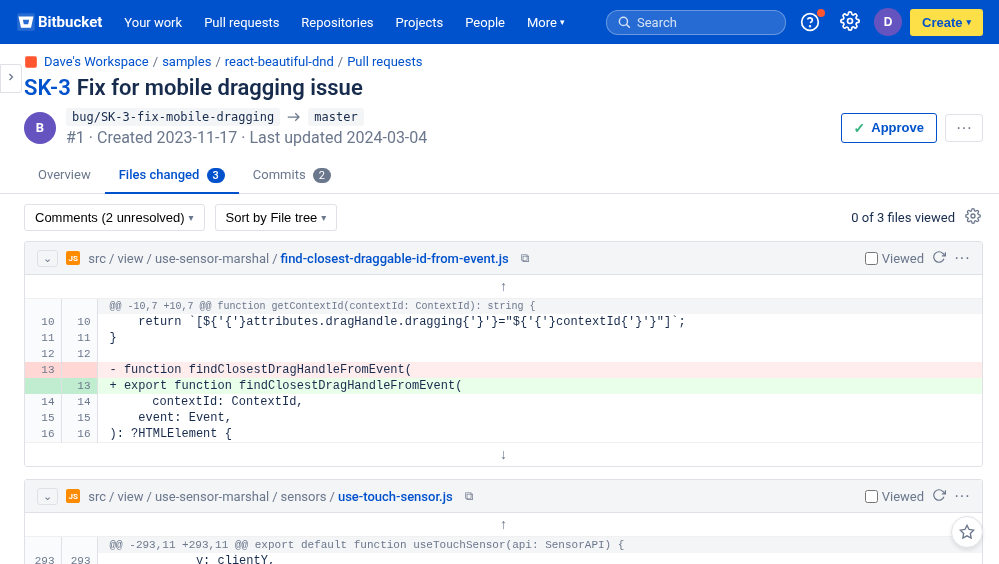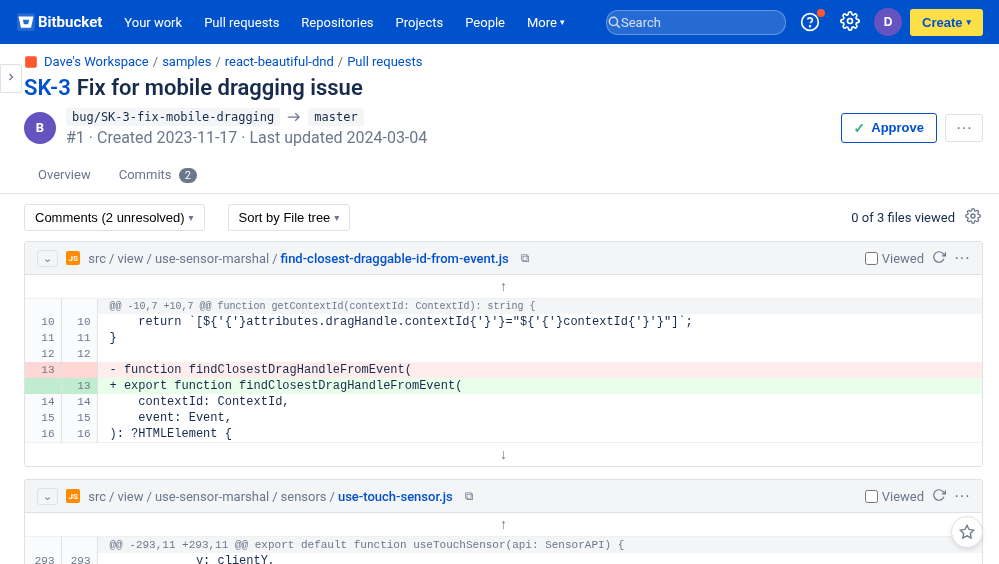--- a/index.html
+++ b/index.html
@@ -25,21 +25,21 @@
     <a href="#" style="color:#fff;text-decoration:none;padding:6px 10px;border-radius:3px;font-size:13px;"><span>Repositories</span></a>
     <a href="#" style="color:#fff;text-decoration:none;padding:6px 10px;border-radius:3px;font-size:13px;"><span>Projects</span></a>
     <a href="#" style="color:#fff;text-decoration:none;padding:6px 10px;border-radius:3px;font-size:13px;"><span>People</span></a>
     <a href="#" style="color:#fff;text-decoration:none;padding:6px 10px;border-radius:3px;font-size:13px;display:flex;align-items:center;gap:3px;">
         <span>More</span>
         <span style="font-size:9px;">▾</span>
       </a>
   </div>
 
   <div style="margin-left:auto;display:flex;align-items:center;gap:8px;">
-    <div style="display:flex;align-items:center;background:rgba(255,255,255,0.15);border:1px solid rgba(255,255,255,0.3);border-radius:12px;padding:4px 0;min-width:180px;cursor:pointer;">
+    <div style="display:flex;align-items:center;background:rgba(255,255,255,0.15);border:1px solid rgba(255,255,255,0.3);border-radius:12px;padding:4px 10px;gap:6px;min-width:180px;cursor:pointer;">
       <svg width="14" height="14" viewBox="0 0 24 24" fill="none" stroke="rgba(255,255,255,0.8)" stroke-width="2.5">
           <circle cx="11" cy="11" r="7"></circle>
           <line x1="16.5" y1="16.5" x2="22" y2="22"></line>
         </svg>
       <span style="color:rgba(255,255,255,0.8);font-size:13px;">Search</span>
     </div>
     <button style="background:none;border:none;cursor:pointer;color:#fff;padding:4px 6px;border-radius:3px;display:flex;align-items:center;position:relative;">
       <svg width="20" height="20" viewBox="0 0 24 24" fill="none" stroke="white" stroke-width="2">
           <circle cx="12" cy="12" r="10"></circle>
           <path d="M9 9a3 3 0 0 1 5.83 1c0 2-3 3-3 3"></path>
@@ -117,27 +117,31 @@
           </button>
           <button style="background:none;border:1px solid #dfe1e6;border-radius:3px;padding:5px 10px;cursor:pointer;color:#6b778c;font-size:16px;line-height:1;">···</button>
         </div>
       </div>
     </div>
 
     <div style="border-bottom:1px solid #dfe1e6;padding:0 16px 0 24px;display:flex;">
       <a href="#" style="padding:10px 14px;font-size:13px;cursor:pointer;color:#6b778c;text-decoration:none;border-bottom:2px solid transparent;margin-bottom:-1px;display:inline-block;">
         <span>Overview</span>
       </a>
+      <a href="#" style="padding:10px 14px;font-size:13px;cursor:pointer;color:#0052cc;text-decoration:none;border-bottom:2px solid #0052cc;margin-bottom:-1px;display:inline-block;font-weight:500;">
+        <span>Files changed</span>
+        <span style="background:#0052cc;color:#fff;border-radius:10px;padding:1px 6px;font-size:11px;margin-left:4px;">3</span>
+      </a>
       <a href="#" style="padding:10px 14px;font-size:13px;cursor:pointer;color:#6b778c;text-decoration:none;border-bottom:2px solid transparent;margin-bottom:-1px;display:inline-block;">
         <span>Commits</span>
         <span style="background:#6b778c;color:#fff;border-radius:10px;padding:1px 6px;font-size:11px;margin-left:4px;">2</span>
       </a>
     </div>
 
-    <div style="display:flex;align-items:center;padding:10px 16px 10px 24px;gap:23px;background:#fff;">
+    <div style="display:flex;align-items:center;padding:10px 16px 10px 24px;gap:10px;background:#fff;">
       <button style="background:#fff;border:1px solid #dfe1e6;border-radius:3px;padding:5px 10px;font-size:13px;cursor:pointer;display:flex;align-items:center;gap:4px;">
         <span>Comments (2 unresolved)</span>
         <span style="font-size:10px;color:#6b778c;">▾</span>
       </button>
       <button style="background:#fff;border:1px solid #dfe1e6;border-radius:3px;padding:5px 10px;font-size:13px;cursor:pointer;display:flex;align-items:center;gap:4px;">
         <span>Sort by File tree</span>
         <span style="font-size:10px;color:#6b778c;">▾</span>
       </button>
       <div style="margin-left:auto;display:flex;align-items:center;gap:8px;font-size:13px;color:#172b4d;">
         <span>0 of 3 files viewed</span>
@@ -192,21 +196,21 @@
 
             <tr class="diff-hunk" style="background:#f4f5f7;">
               <td style="color:#6b778c;font-size:11px;padding:2px 8px;width:36px;border-right:1px solid #dfe1e6;background:#fafbfc;"></td>
               <td style="color:#6b778c;font-size:11px;padding:2px 8px;width:36px;border-right:1px solid #dfe1e6;background:#fafbfc;"></td>
               <td style="color:#6b778c;font-size:10px;padding:2px 12px;">@@ -10,7 +10,7 @@ function getContextId(contextId: ContextId): string {</td>
             </tr>
 
             <tr>
               <td style="color:#6b778c;text-align:right;width:36px;user-select:none;background:#fafbfc;font-size:11px;padding:1px 6px;border-right:1px solid #dfe1e6;">10</td>
               <td style="color:#6b778c;text-align:right;width:36px;user-select:none;background:#fafbfc;font-size:11px;padding:1px 6px;border-right:1px solid #dfe1e6;">10</td>
-              <td style="color:#172b4d;padding:1px 12px;white-space:pre;">    return `[${'{'}attributes.dragHandle.contextId{'}'}="${'{'}contextId{'}'}"]`;</td>
+              <td style="color:#172b4d;padding:1px 12px;white-space:pre;">    return `[${'{'}attributes.dragHandle.dragging{'}'}="${'{'}contextId{'}'}"]`;</td>
             </tr>
 
             <tr>
               <td style="color:#6b778c;text-align:right;width:36px;user-select:none;background:#fafbfc;font-size:11px;padding:1px 6px;border-right:1px solid #dfe1e6;">11</td>
               <td style="color:#6b778c;text-align:right;width:36px;user-select:none;background:#fafbfc;font-size:11px;padding:1px 6px;border-right:1px solid #dfe1e6;">11</td>
               <td style="color:#172b4d;padding:1px 12px;white-space:pre;">}</td>
             </tr>
 
             <tr>
               <td style="color:#6b778c;text-align:right;width:36px;user-select:none;background:#fafbfc;font-size:11px;padding:1px 6px;border-right:1px solid #dfe1e6;">12</td>
@@ -222,21 +226,21 @@
 
             <tr style="background:#eaffea;">
               <td style="color:#6b778c;text-align:right;width:36px;user-select:none;background:#c0edd0;font-size:11px;padding:1px 6px;border-right:1px solid #dfe1e6;"></td>
               <td style="color:#6b778c;text-align:right;width:36px;user-select:none;background:#c0edd0;font-size:11px;padding:1px 6px;border-right:1px solid #dfe1e6;">13</td>
               <td style="color:#172b4d;padding:1px 12px;white-space:pre;background:#eaffea;">+ export function findClosestDragHandleFromEvent(</td>
             </tr>
 
             <tr>
               <td style="color:#6b778c;text-align:right;width:36px;user-select:none;background:#fafbfc;font-size:11px;padding:1px 6px;border-right:1px solid #dfe1e6;">14</td>
               <td style="color:#6b778c;text-align:right;width:36px;user-select:none;background:#fafbfc;font-size:11px;padding:1px 6px;border-right:1px solid #dfe1e6;">14</td>
-              <td style="color:#172b4d;padding:1px 12px;white-space:pre;">    contextId: ContextId,</td>
+              <td style="color:#172b4d;padding:1px 26px;white-space:pre;">    contextId: ContextId,</td>
             </tr>
 
             <tr>
               <td style="color:#6b778c;text-align:right;width:36px;user-select:none;background:#fafbfc;font-size:11px;padding:1px 6px;border-right:1px solid #dfe1e6;">15</td>
               <td style="color:#6b778c;text-align:right;width:36px;user-select:none;background:#fafbfc;font-size:11px;padding:1px 6px;border-right:1px solid #dfe1e6;">15</td>
               <td style="color:#172b4d;padding:1px 12px;white-space:pre;">    event: Event,</td>
             </tr>
 
             <tr>
               <td style="color:#6b778c;text-align:right;width:36px;user-select:none;background:#fafbfc;font-size:11px;padding:1px 6px;border-right:1px solid #dfe1e6;">16</td>

